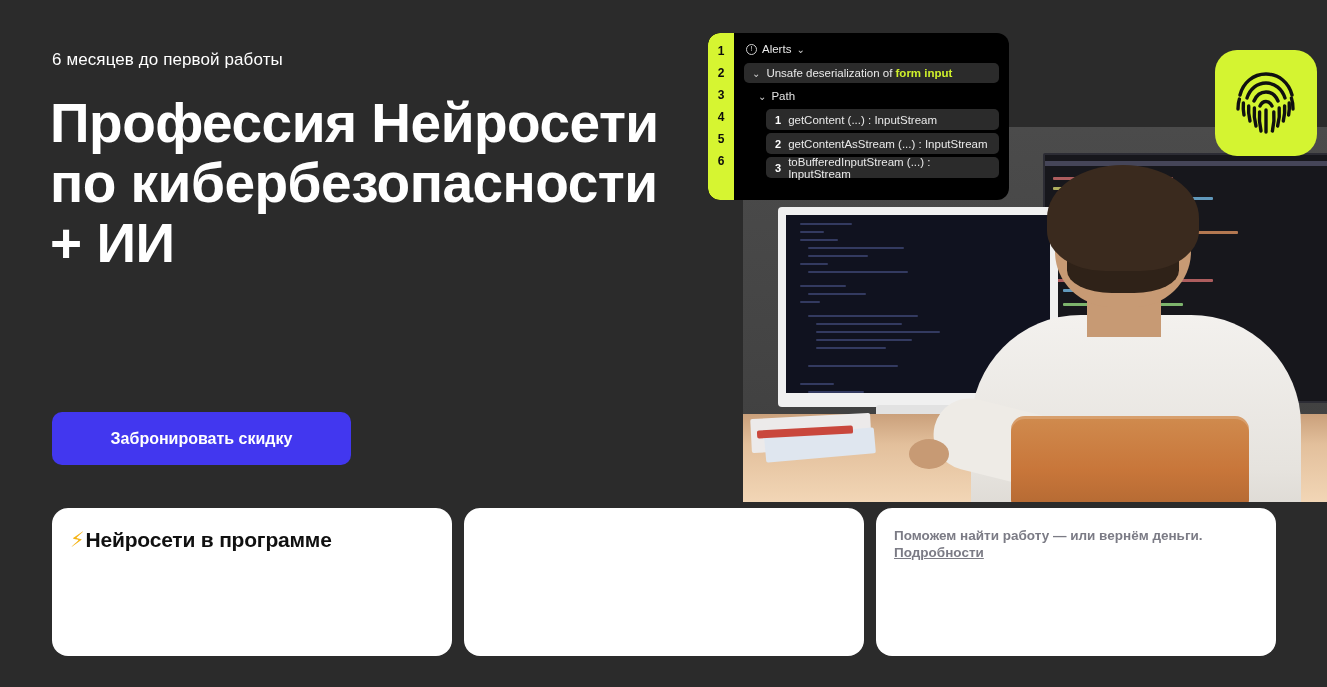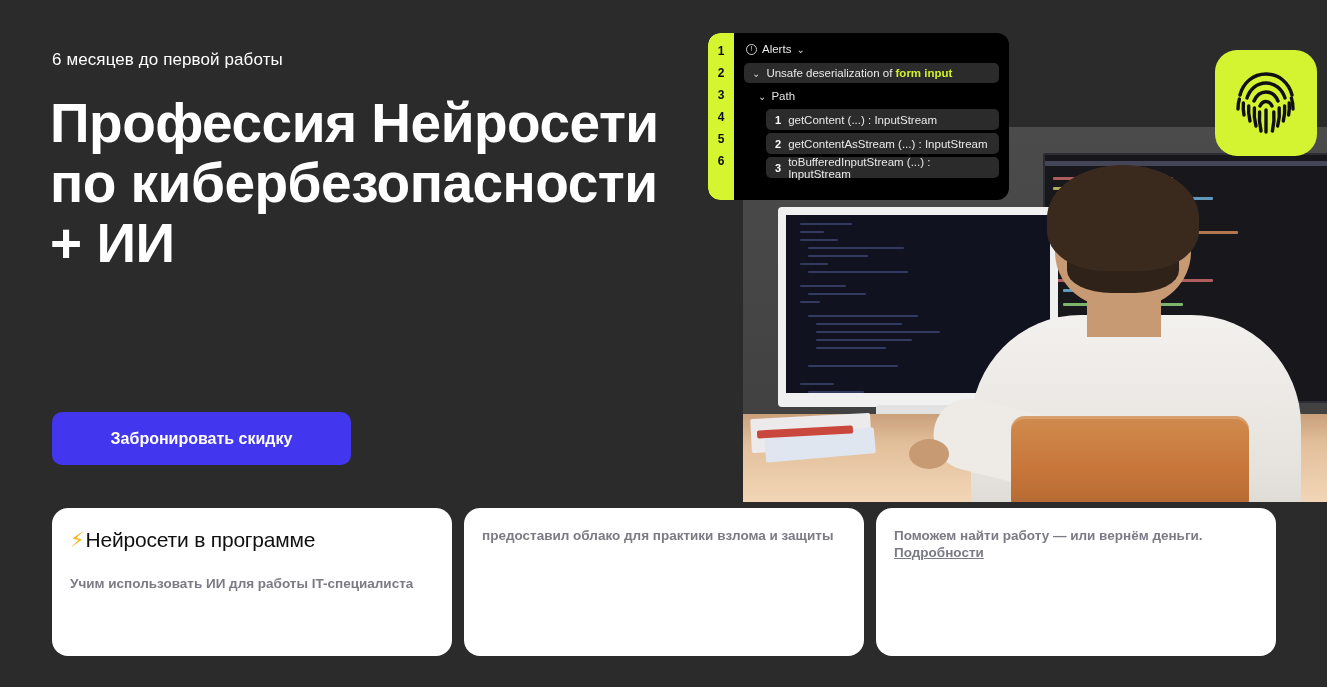--- a/index.html
+++ b/index.html
@@ -157,22 +157,22 @@
 
   
   .cards{
     position:absolute; left:52px; top:508px; width:1224px; height:148px;
     display:flex; gap:12px; z-index:8;
   }
   .card{
     flex:1; background:#fff; border-radius:16px; padding:19px 18px 16px 18px;
   }
   .card h3{
-    font-size:21px; line-height:25px; font-weight:normal; color:#101010;
-    margin-bottom:23px; letter-spacing:-0.2px;
+    font-size:21px; line-height:25px; font-weight:bold; color:#101010;
+    margin-bottom:7px; letter-spacing:-0.2px;
   }
   .card h3 .bolt{ color:#f5b417; margin-right:1px; }
   .card p{
     font-size:13.5px; line-height:17px; color:#7b7b85; font-weight:bold;
   }
   .card p a{ color:#7b7b85; text-decoration:underline; }
 </style>
 </head>
 <body>
 
@@ -308,25 +308,23 @@
   </div>
 
   <div class="kicker">6 месяцев до первой работы</div>
   <h1 class="h1">Профессия Нейросети по кибербезопасности + ИИ</h1>
   <button class="cta">Забронировать скидку</button>
 
   <div class="cards">
 
     <div class="card">
       <h3><span class="bolt">⚡</span><span>Нейросети в программе</span></h3>
-      <p><span>Учим использовать ИИ для работы IT-специалиста</span></p>
     </div>
 
     <div class="card">
-      <p>предоставил облако для практики взлома и защиты</p>
     </div>
 
 
     <div class="card">
       <p><span>Поможем найти работу — или вернём деньги. </span><a href="#">Подробности</a></p>
     </div>
 
   </div>
 
 </div>

